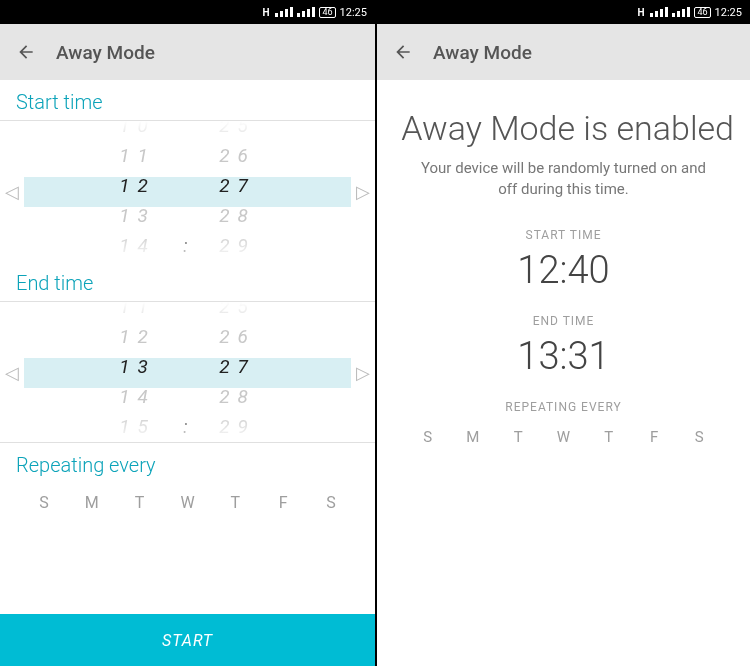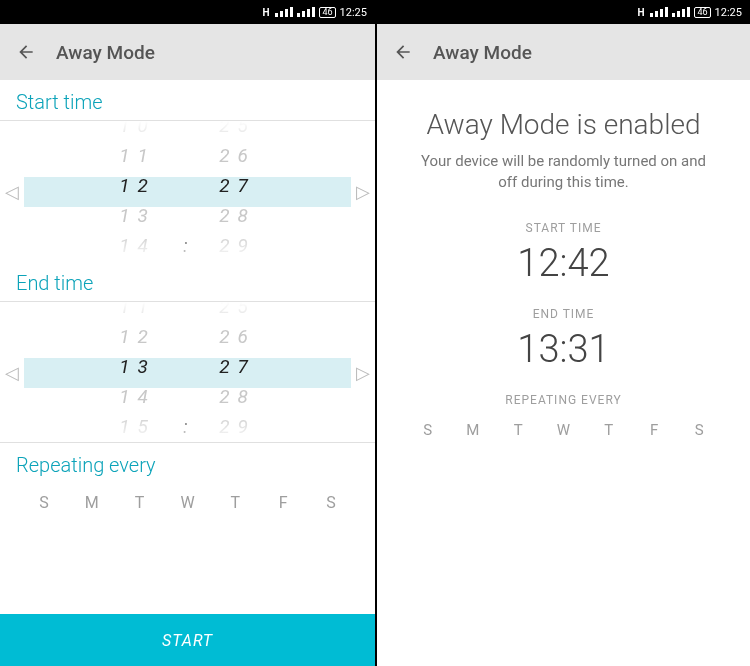--- a/index.html
+++ b/index.html
@@ -26,21 +26,21 @@
 .picker .col{width:80px;text-align:center;}
 .picker .sep{width:20px;text-align:center;padding-top:56px;line-height:30px;font-size:18px;color:#333;letter-spacing:4px;}
 .picker .item{height:30px;line-height:30px;font-size:19px;color:#c8c8c8;letter-spacing:8px;}
 .picker .item.sel{color:#222;}
 .picker .fade-top{position:absolute;left:0;right:0;top:0;height:30px;background:linear-gradient(#fff,rgba(255,255,255,0));z-index:2;pointer-events:none;}
 .picker .fade-bot{position:absolute;left:0;right:0;bottom:0;height:30px;background:linear-gradient(rgba(255,255,255,0),#fff);z-index:2;pointer-events:none;}
 .days{display:flex;justify-content:space-between;padding:14px 20px 20px;}
 .days .day{color:#9e9e9e;font-size:16px;width:14.28%;text-align:center;}
 .cta{height:52px;background:#00bcd4;color:#fff;display:flex;align-items:center;justify-content:center;font-size:16px;letter-spacing:1px;font-style:italic;}
 
-.enabled-title{font-size:28px;color:#555;font-weight:300;text-align:center;padding:28px 16px 10px;}
+.enabled-title{font-size:34px;color:#555;font-weight:300;text-align:right;padding:28px 16px 10px;}
 .enabled-sub{font-size:15px;color:#777;text-align:center;padding:0 40px 28px;line-height:1.4;}
 .label-sm{font-size:12px;letter-spacing:1px;color:#9e9e9e;text-align:center;}
 .bigtime{font-size:38px;color:#444;font-weight:300;text-align:center;padding:6px 0 22px;}
 .days2{display:flex;justify-content:space-between;padding:14px 28px 20px;}
 .days2 .day{color:#9e9e9e;font-size:15px;width:14.28%;text-align:center;}
 .divider{height:1px;background:#e0e0e0;margin:0;}
 </style>
 </head>
 <body>
 
@@ -166,21 +166,21 @@
         <svg width="20" height="20" viewBox="0 0 24 24">
             <path d="M20 11H7.8l5.6-5.6L12 4l-8 8 8 8 1.4-1.4L7.8 13H20z" fill="#555"></path>
           </svg>
       </div>
       <div class="title">Away Mode</div>
     </div>
     <div class="content">
       <div class="enabled-title">Away Mode is enabled</div>
       <div class="enabled-sub">Your device will be randomly turned on and off during this time.</div>
       <div class="label-sm">START TIME</div>
-      <div class="bigtime">12:42</div>
+      <div class="bigtime">12:40</div>
       <div class="label-sm">END TIME</div>
       <div class="bigtime">13:31</div>
       <div class="label-sm">REPEATING EVERY</div>
       <div class="days2">
         <div class="day">S</div>
         <div class="day">M</div>
         <div class="day">T</div>
         <div class="day">W</div>
         <div class="day">T</div>
         <div class="day">F</div>

